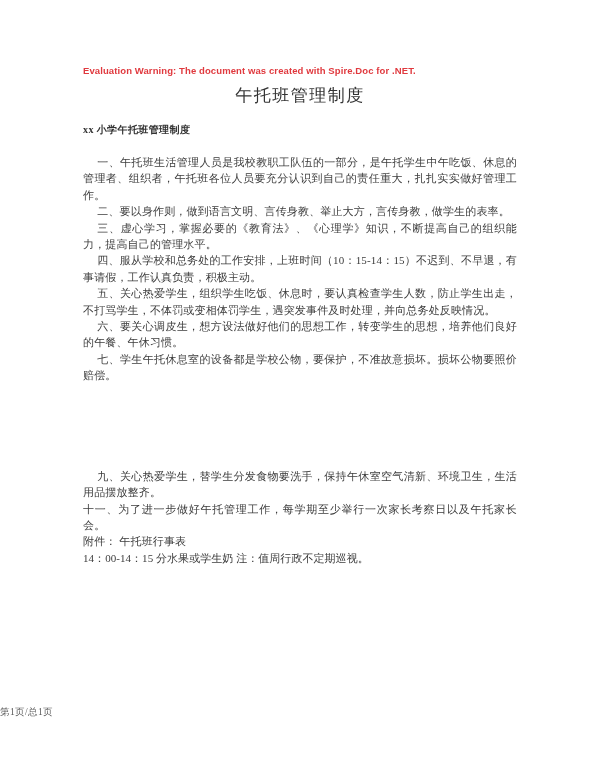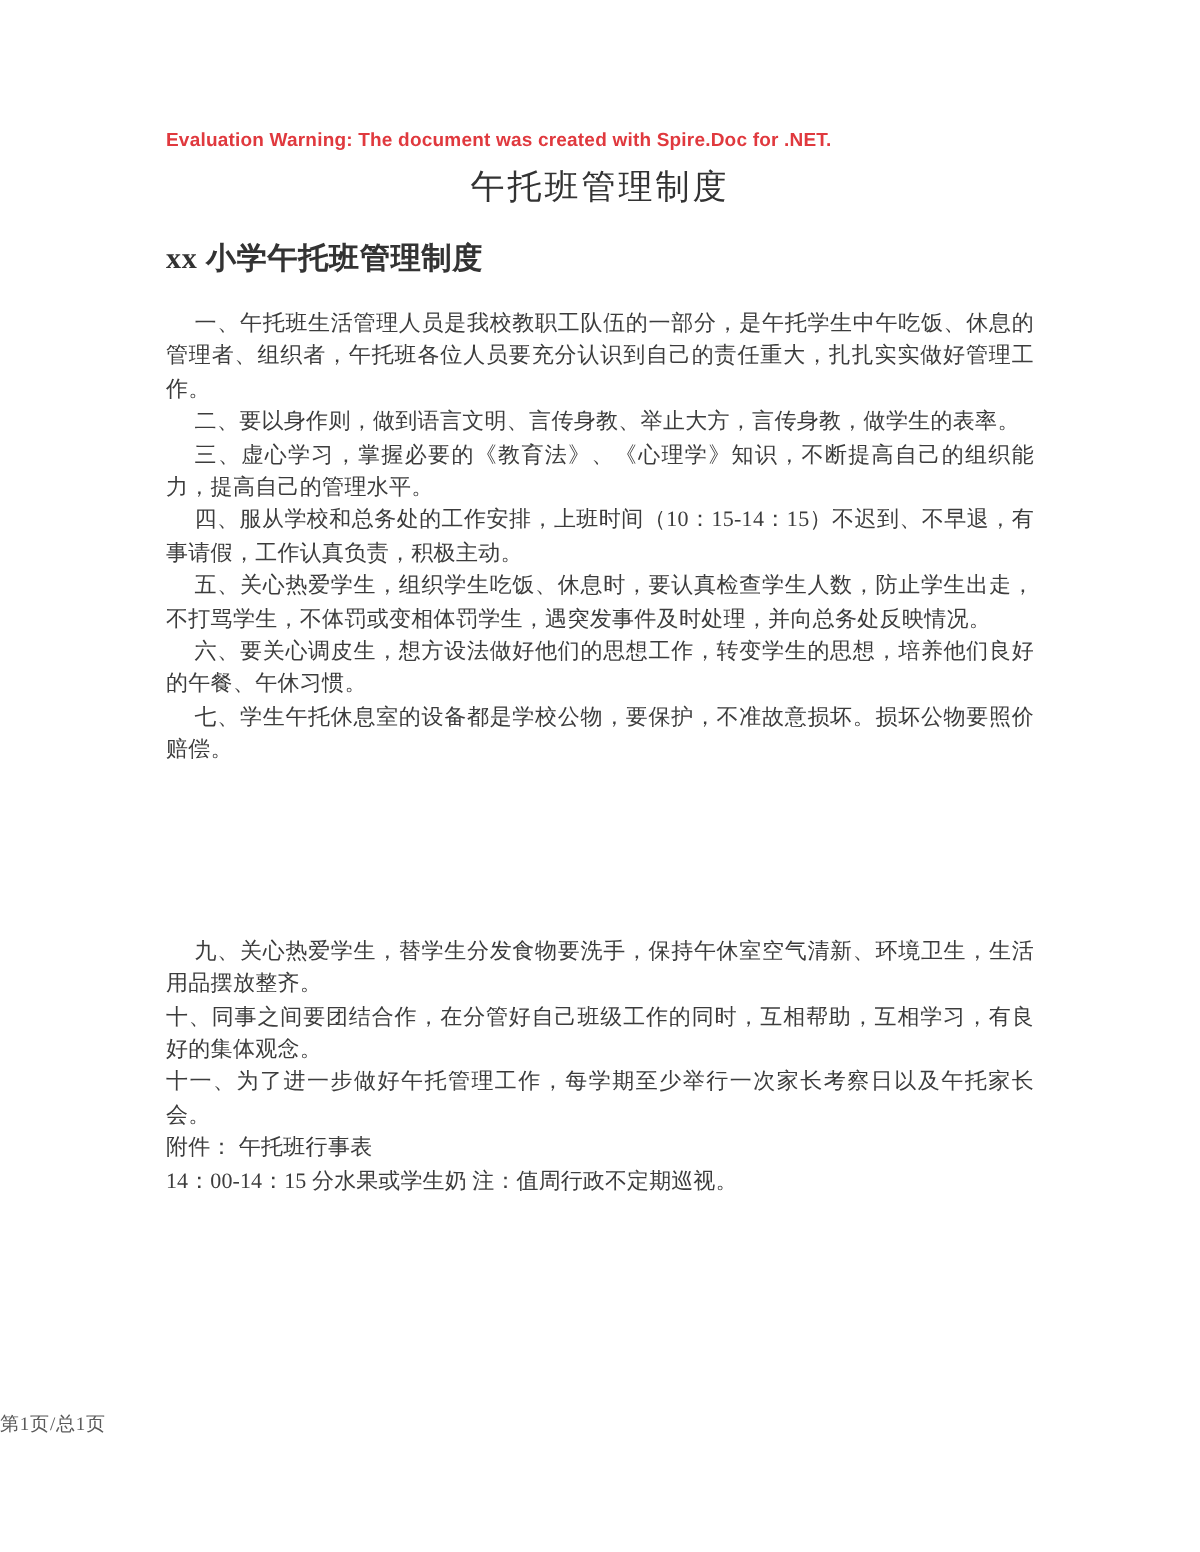--- a/index.html
+++ b/index.html
@@ -38,24 +38,23 @@
     white-space: nowrap;
   }
   .doc-title {
     text-align: center;
     font-size: 17px;
     font-weight: 400;
     color: #333333;
     letter-spacing: 1.5px;
     margin: 6px 0 14px 0;
     line-height: 24px;
-    font-family: Liberation Mono, monospace;
   }
   .subheading {
-    font-size: 15px;
+    font-size: 10px;
     font-weight: 700;
     color: #333333;
     letter-spacing: 0.4px;
     margin: 0 0 16px 0;
     line-height: 16px;
   }
   .para {
     font-size: 11px;
     line-height: 16.4px;
     color: #3c3c3c;
@@ -103,21 +102,20 @@
     <p class="para indent">二、要以身作则，做到语言文明、言传身教、举止大方，言传身教，做学生的表率。</p>
     <p class="para indent">三、虚心学习，掌握必要的《教育法》、《心理学》知识，不断提高自己的组织能力，提高自己的管理水平。</p>
     <p class="para indent">四、服从学校和总务处的工作安排，上班时间（10：15-14：15）不迟到、不早退，有事请假，工作认真负责，积极主动。</p>
     <p class="para indent">五、关心热爱学生，组织学生吃饭、休息时，要认真检查学生人数，防止学生出走，不打骂学生，不体罚或变相体罚学生，遇突发事件及时处理，并向总务处反映情况。</p>
     <p class="para indent">六、要关心调皮生，想方设法做好他们的思想工作，转变学生的思想，培养他们良好的午餐、午休习惯。</p>
     <p class="para indent">七、学生午托休息室的设备都是学校公物，要保护，不准故意损坏。损坏公物要照价赔偿。</p>
 
     <div class="spacer-block"></div>
 
     <p class="para indent">九、关心热爱学生，替学生分发食物要洗手，保持午休室空气清新、环境卫生，生活用品摆放整齐。</p>
-    <p class="para noindent">十、同事之间要团结合作，在分管好自己班级工作的同时，互相帮助，互相学习，有良好的集体观念。</p>
     <p class="para noindent">十一、为了进一步做好午托管理工作，每学期至少举行一次家长考察日以及午托家长会。</p>
 
     <p class="para noindent">附件： 午托班行事表</p>
 
     <p class="para noindent tight">14：00-14：15 分水果或学生奶 注：值周行政不定期巡视。</p>
 
   </div>
 
   <div class="footer">第1页/总1页</div>
 

